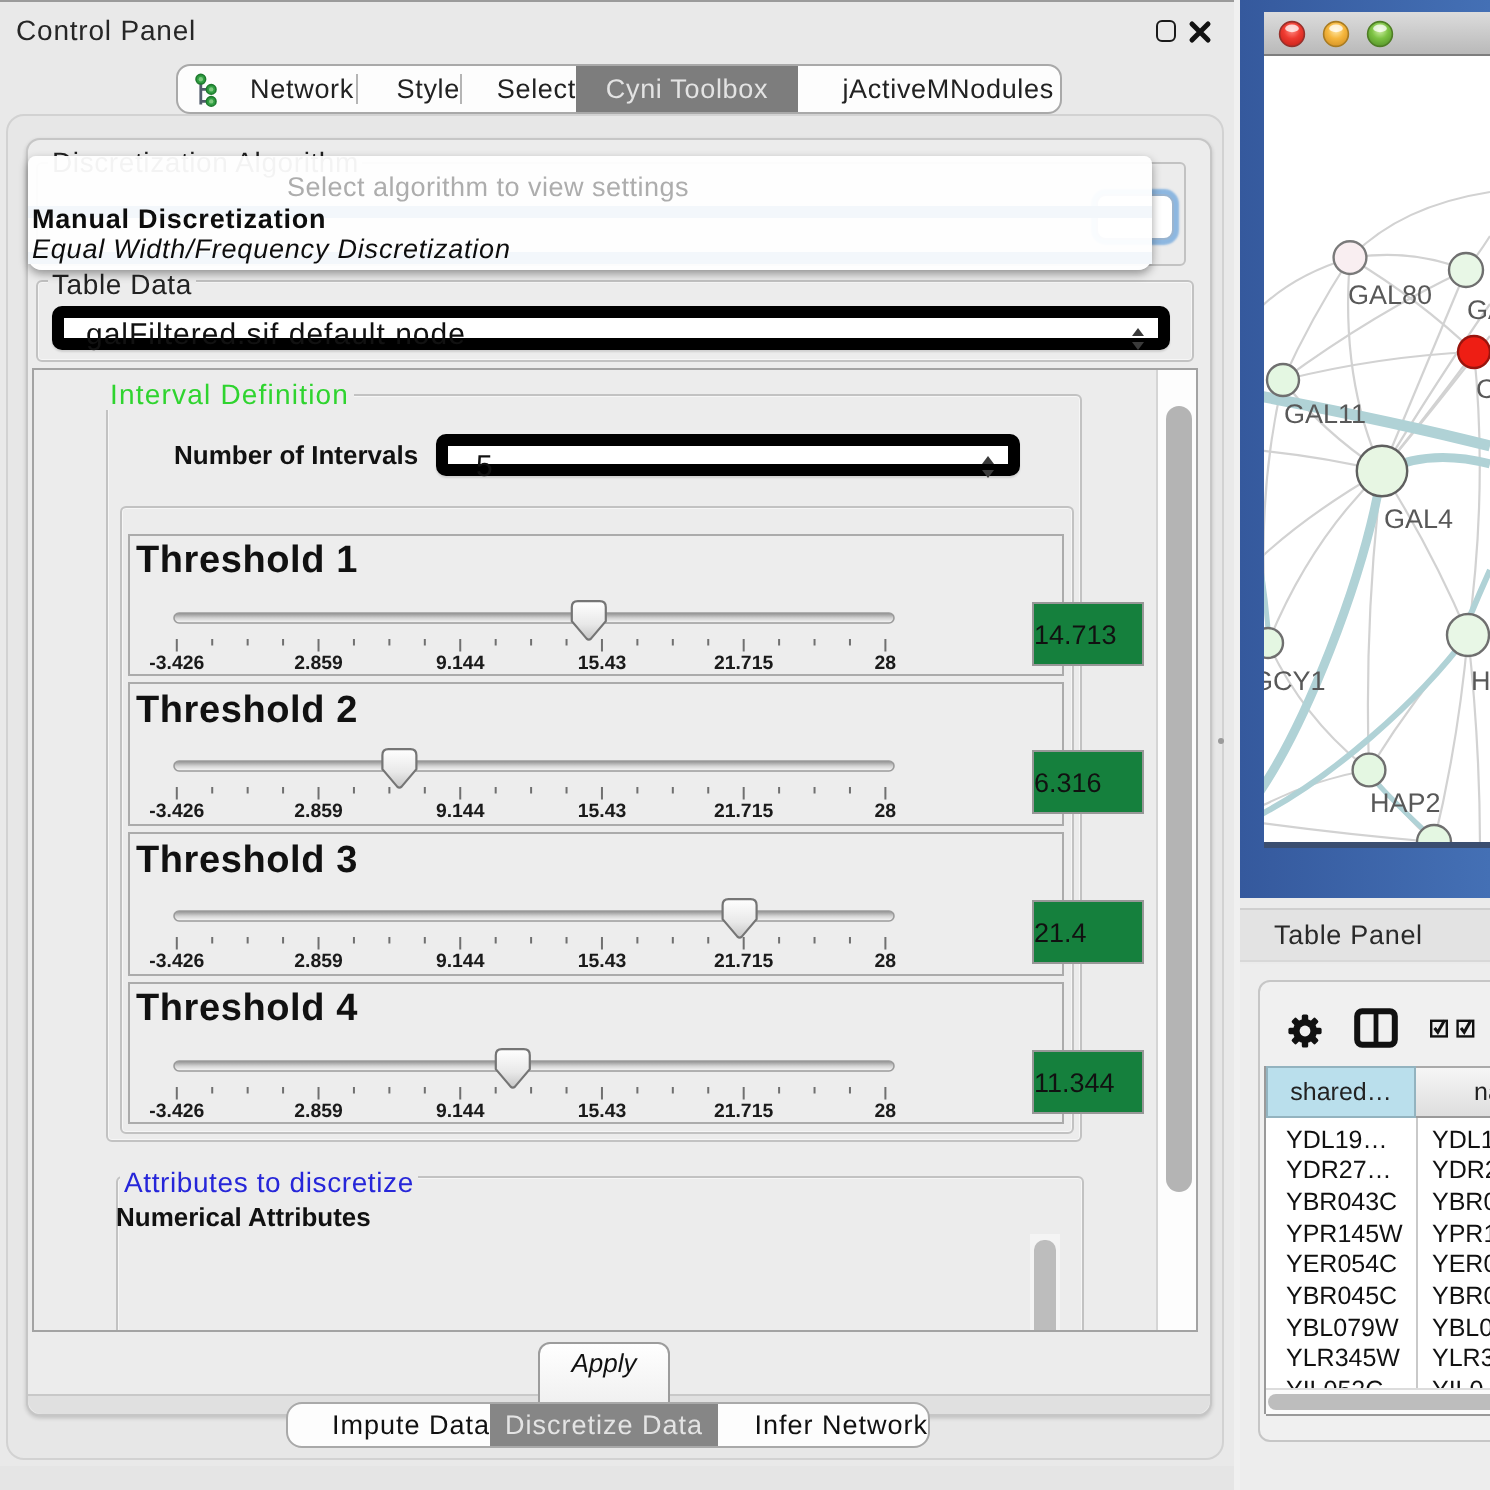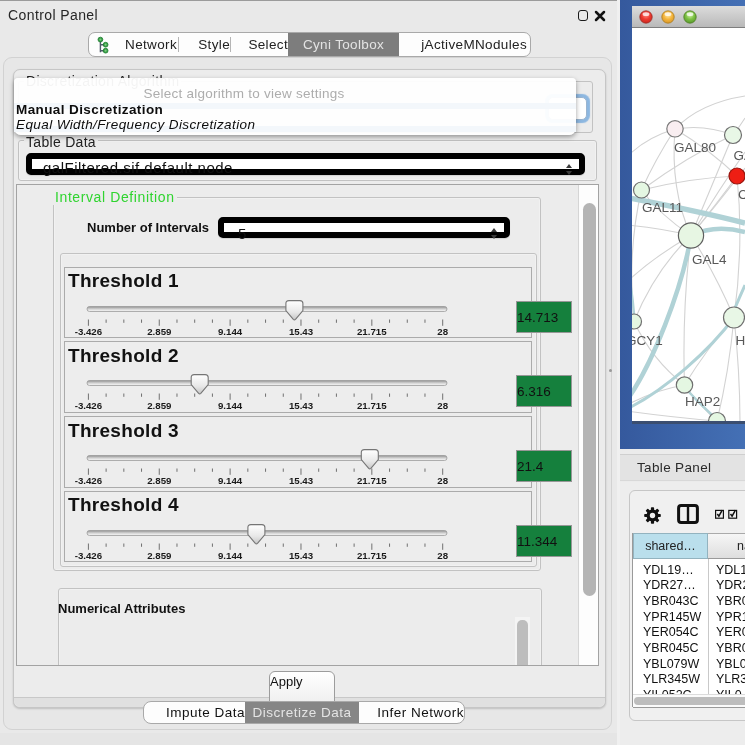--- a/index.html
+++ b/index.html
@@ -43,21 +43,21 @@
 .panelT { position:absolute; left:47px; width:468px; height:71.5px; background:#ededed; border:1px solid #ababab; }
 .ptitle { position:absolute; left:3px; top:2.5px; font-size:19px; letter-spacing:0.3px; font-weight:bold; color:#111; }
 .vbox { position:absolute; left:406px; top:33px; width:56px; height:32px; background:#15803d; border:1px solid #979797; font-size:13.5px; color:#111; text-align:left; line-height:32px; padding-right:6px;margin-left:45px; }
 
 #popup { left:14px; top:78px; width:562px; height:57px; background:rgba(255,255,255,0.95); border-radius:4px 4px 7px 7px;
   box-shadow:0 2px 5px rgba(0,0,0,0.38); z-index:50; font-size:13.5px; letter-spacing:0.4px; }
 #pophint { position:absolute; left:0; top:8px; width:460px; text-align:center; color:#adadad; letter-spacing:0.25px; }
 #popi1 { position:absolute; left:2px; top:24px; font-weight:bold; color:#0d0d0d; }
 #popi2 { position:absolute; left:2px; top:38.5px; color:#0d0d0d;font-style:italic; }
 
-#applyrow { left:269px; top:671px; width:66px; height:38px; background:linear-gradient(#ffffff,#ededed); border:1px solid #9c9c9c; border-radius:6px; text-align:left; font-size:13px; line-height:19px; color:#111; }
+#applyrow { left:269px; top:671px; width:66px; height:38px; background:linear-gradient(#ffffff,#ededed); border:1px solid #9c9c9c; border-radius:6px; text-align:center; font-size:13px; line-height:19px; color:#111;font-style:italic; }
 #btabs { left:143px; top:701px; width:322px; height:23px; background:#fdfdfd; border:1px solid #a9a9a9; border-radius:8px; font-size:13.5px; letter-spacing:0.5px; color:#111; }
 #bseld { position:absolute; left:101px; top:0; width:114px; height:21px; background:#868686; color:#e4e4e4; text-align:center; line-height:21px; }
 
 #gapcol { left:617px; top:0; width:3px; height:745px; background:#f0f0f0; }
 #net { left:620px; top:0; width:125px; height:449px; background:linear-gradient(90deg,#35599d,#4470b5); }
 #nettb { left:12px; top:6px; width:113px; height:22px; background:linear-gradient(#dcdcdc,#b9b9b9); border-bottom:1.5px solid #7e7e7e; }
 #netcv { left:12px; top:28px; width:113px; height:394px; background:#ffffff; }
 #netdark { left:12px; top:421px; width:113px; height:3px; background:#3b4e70; }
 #tpbar { left:620px; top:454px; width:125px; height:27px; background:#e3e3e3; border-top:1px solid #cfcfcf; border-bottom:1px solid #d8d8d8; }
 #tpbar span { position:absolute; left:17px; top:5px; font-size:13.5px; letter-spacing:0.35px; color:#2a2a2a; }
@@ -202,20 +202,21 @@
             <text x="306.8" y="66.5" font-size="9.7" font-weight="bold" fill="#1a1a1a" text-anchor="middle">21.715</text>
             <text x="377.7" y="66.5" font-size="9.7" font-weight="bold" fill="#1a1a1a" text-anchor="middle">28</text>
             <g transform="translate(191.4,32.6)">
               <path d="M -8.5 3 Q -8.5 0 -5.5 0 L 5.5 0 Q 8.5 0 8.5 3 L 8.5 10 L 1.1 18.7 Q 0 19.8 -1.1 18.7 L -8.5 10 Z" fill="url(#thm)" stroke="#757575" stroke-width="1.1"></path>
             </g>
           </svg>
         <div class="vbox">11.344</div>
       </div>
 
       <div id="gAttr" class="group"></div>
+      <div class="gtitle" style="left:43px;top:397.5px;color:#2626d9;">Attributes to discretize</div>
       <div class="abs" style="left:41px;top:416px;font-size:13px;font-weight:bold;color:#111;">Numerical Attributes</div>
       <div class="abs" style="left:498px;top:432px;width:15px;height:48px;background:#f4f4f4;">
         <div style="position:absolute;left:2px;top:3px;width:10.5px;height:60px;background:#bdbdbd;border-radius:5px;"></div>
       </div>
     </div>
     <div id="vsb" class="abs">
         <div id="vsbthumb" class="abs"></div>
       </div>
   </div>
 

